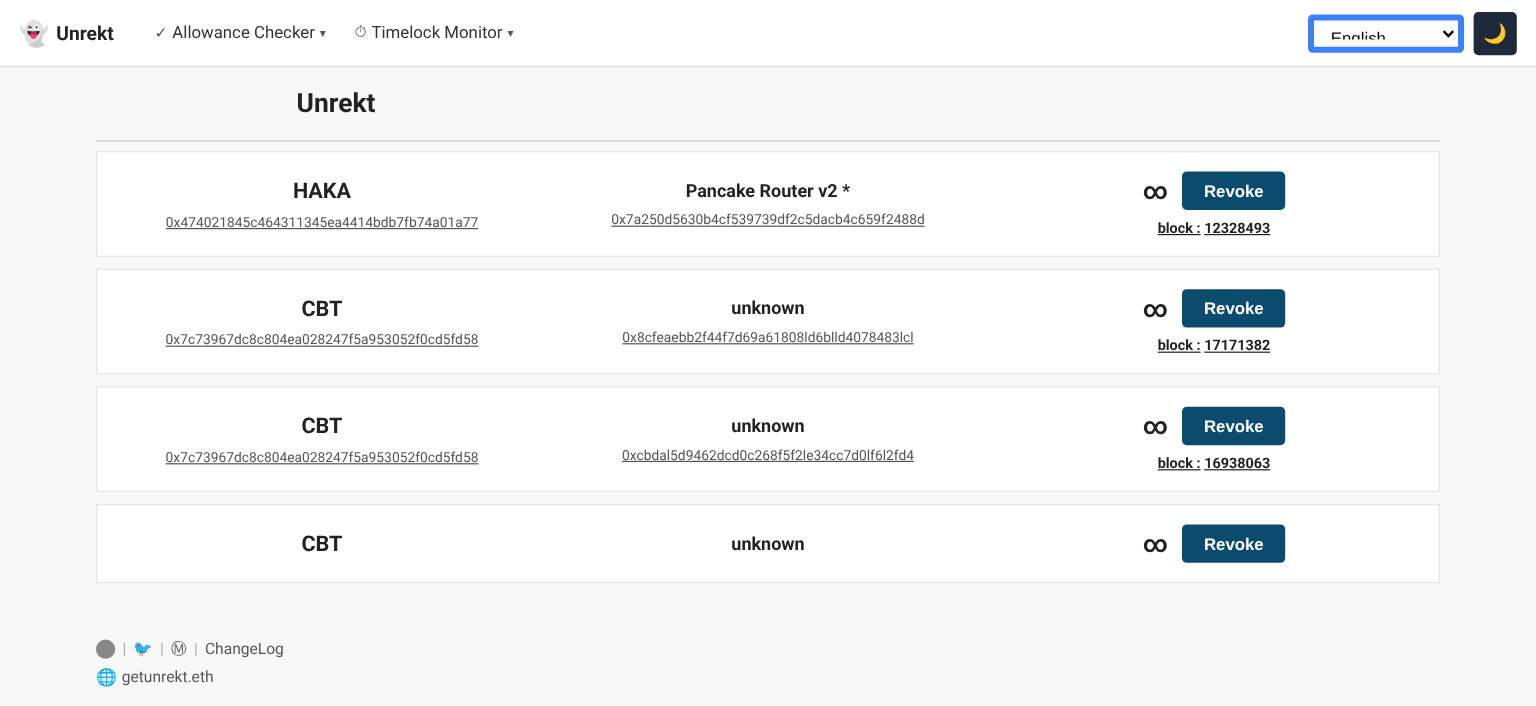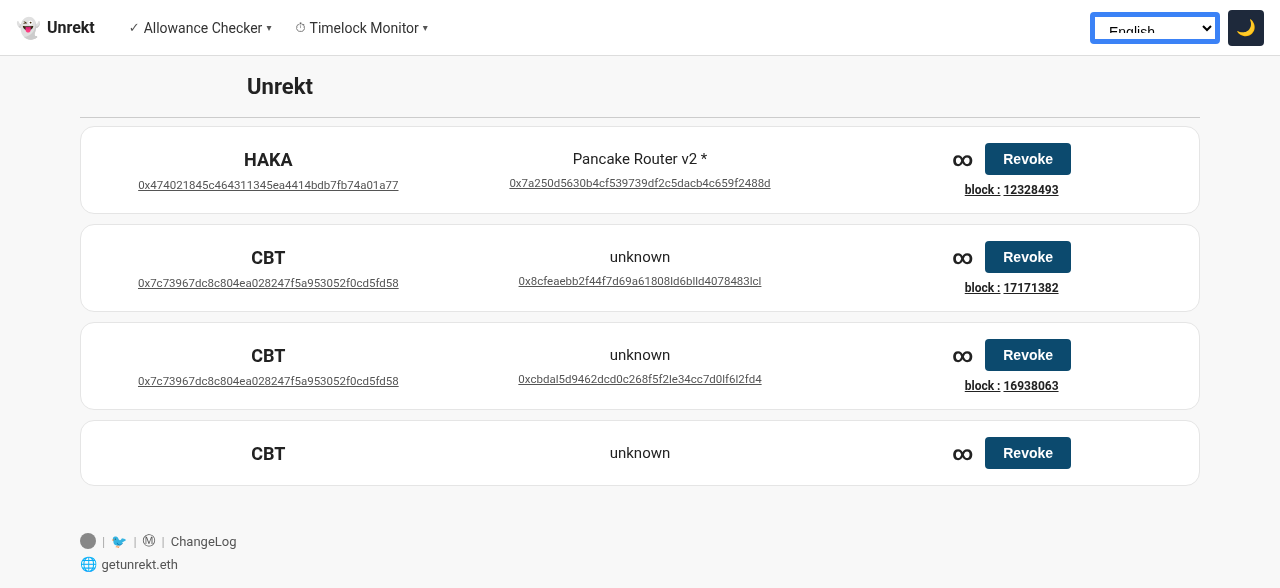--- a/index.html
+++ b/index.html
@@ -100,21 +100,21 @@
       margin: 0 80px;
     }
 
     
     .main-content {
       padding: 8px 80px 24px;
     }
     .token-row {
       background: #fff;
       border: 1px solid #e5e5e5;
-      border-radius: 14px;
+      border-radius: 0;
       margin-bottom: 10px;
       padding: 16px 20px;
       display: grid;
       grid-template-columns: 1fr 1fr 1fr;
       align-items: center;
       gap: 37px;
     }
     .cell {
       display: flex;
       flex-direction: column;
@@ -129,21 +129,21 @@
     .token-address {
       font-size: 11.5px;
       color: #555;
       text-decoration: underline;
       cursor: pointer;
       word-break: break-all;
       text-align: right;
     }
     .contract-name {
       font-size: 15px;
-      font-weight: 400;
+      font-weight: 700;
       color: #222;
     }
     .contract-address {
       font-size: 11.5px;
       color: #555;
       text-decoration: underline;
       cursor: pointer;
       word-break: break-all;
       text-align: center;
     }

